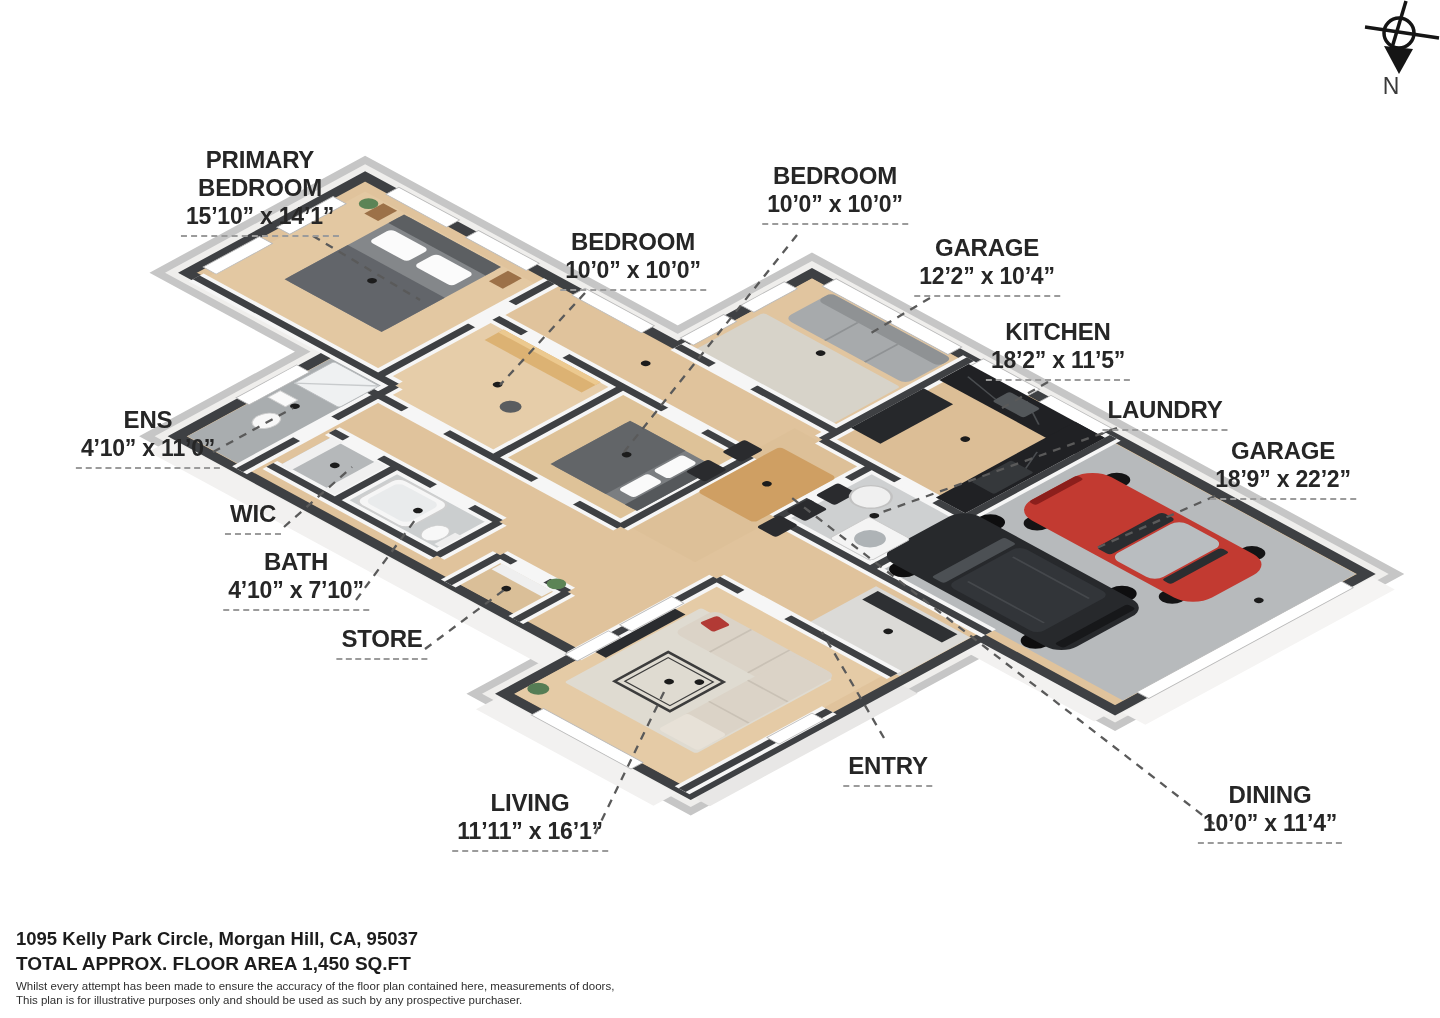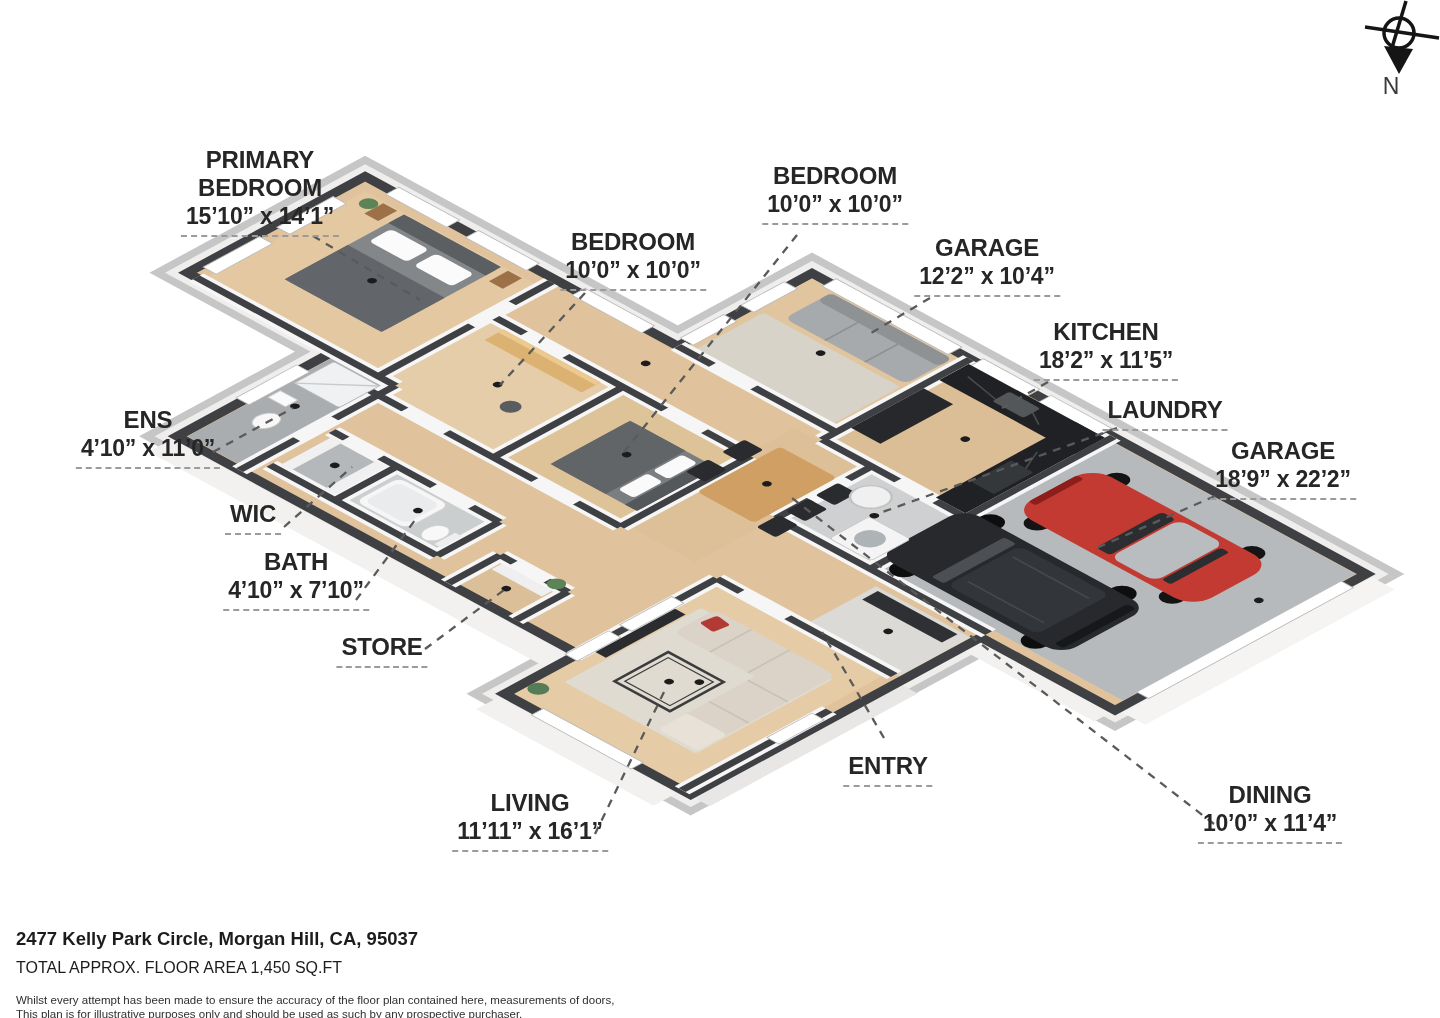--- a/index.html
+++ b/index.html
@@ -5,22 +5,22 @@
   html,body{margin:0;padding:0;background:#ffffff;}
   .canvas{position:relative;width:1440px;height:1018px;background:#ffffff;overflow:hidden;
           font-family:"Liberation Sans",sans-serif;}
   svg{position:absolute;left:0;top:0;}
   .room-label{position:absolute;transform:translateX(-50%);text-align:center;color:#262626;
       font-weight:600;font-size:24px;line-height:28px;letter-spacing:-0.2px;white-space:nowrap;
       border-bottom:2.5px dashed #9b9b9b;padding:0 5px 5px;}
   .room-label .dims{font-size:23px;}
   .footer{position:absolute;left:16px;top:928px;color:#1c1c1c;}
   .footer .address{font-size:18.5px;font-weight:700;}
-  .footer .area{font-size:16px;font-weight:400;margin-top:9px;}
-  .footer .disclaimer{font-size:11.5px;line-height:14px;margin-top:16px;color:#2e2e2e;}
+  .footer .area{font-size:19px;font-weight:700;margin-top:3px;}
+  .footer .disclaimer{font-size:11.5px;line-height:14px;margin-top:4px;color:#2e2e2e;}
 </style>
 </head>
 <body>
 
 <div class="canvas">
 
   <svg width="1440" height="1018" viewBox="0 0 1440 1018">
     <g transform="matrix(0.866,0.47,-0.866,0.47,760,245)">
 
       <path d="M-301,155 L60,155 L60,0 L700,0 L700,290 L545,290 L545,625 L330,625 L330,540 L-133,540 L-133,360 L-301,360 Z" fill="none" stroke="#c6c6c6" stroke-width="44"></path>
@@ -240,21 +240,21 @@
         <div class="dims">10’0” x 10’0”</div>
       </div>
       <div class="room-label" style="left: 835px; top: 162px;">
         <div class="name">BEDROOM</div>
         <div class="dims">10’0” x 10’0”</div>
       </div>
       <div class="room-label" style="left: 987px; top: 234px;">
         <div class="name">GARAGE</div>
         <div class="dims">12’2” x 10’4”</div>
       </div>
-      <div class="room-label" style="left: 1106px; top: 318px;">
+      <div class="room-label" style="left: 1058px; top: 318px;">
         <div class="name">KITCHEN</div>
         <div class="dims">18’2” x 11’5”</div>
       </div>
       <div class="room-label" style="left: 1165px; top: 396px;">
         <div class="name">LAUNDRY</div>
       </div>
       <div class="room-label" style="left: 1283px; top: 437px;">
         <div class="name">GARAGE</div>
         <div class="dims">18’9” x 22’2”</div>
       </div>
@@ -262,37 +262,37 @@
         <div class="name">ENS</div>
         <div class="dims">4’10” x 11’0”</div>
       </div>
       <div class="room-label" style="left: 253px; top: 500px;">
         <div class="name">WIC</div>
       </div>
       <div class="room-label" style="left: 296px; top: 548px;">
         <div class="name">BATH</div>
         <div class="dims">4’10” x 7’10”</div>
       </div>
-      <div class="room-label" style="left: 382px; top: 625px; margin-top: 8px;">
+      <div class="room-label" style="left: 382px; top: 625px;">
         <div class="name">STORE</div>
       </div>
       <div class="room-label" style="left: 530px; top: 789px;">
         <div class="name">LIVING</div>
         <div class="dims">11’11” x 16’1”</div>
       </div>
       <div class="room-label" style="left: 888px; top: 752px;">
         <div class="name">ENTRY</div>
       </div>
       <div class="room-label" style="left: 1270px; top: 781px;">
         <div class="name">DINING</div>
         <div class="dims">10’0” x 11’4”</div>
       </div>
     </div>
 
   <div class="footer">
-    <div class="address">2477 Kelly Park Circle, Morgan Hill, CA, 95037</div>
+    <div class="address">1095 Kelly Park Circle, Morgan Hill, CA, 95037</div>
     <div class="area">TOTAL APPROX. FLOOR AREA 1,450 SQ.FT</div>
     <div class="disclaimer">
       <div>Whilst every attempt has been made to ensure the accuracy of the floor plan contained here, measurements of doors,</div>
       <div>This plan is for illustrative purposes only and should be used as such by any prospective purchaser.</div>
     </div>
   </div>
 </div>
 
 </body></html>

